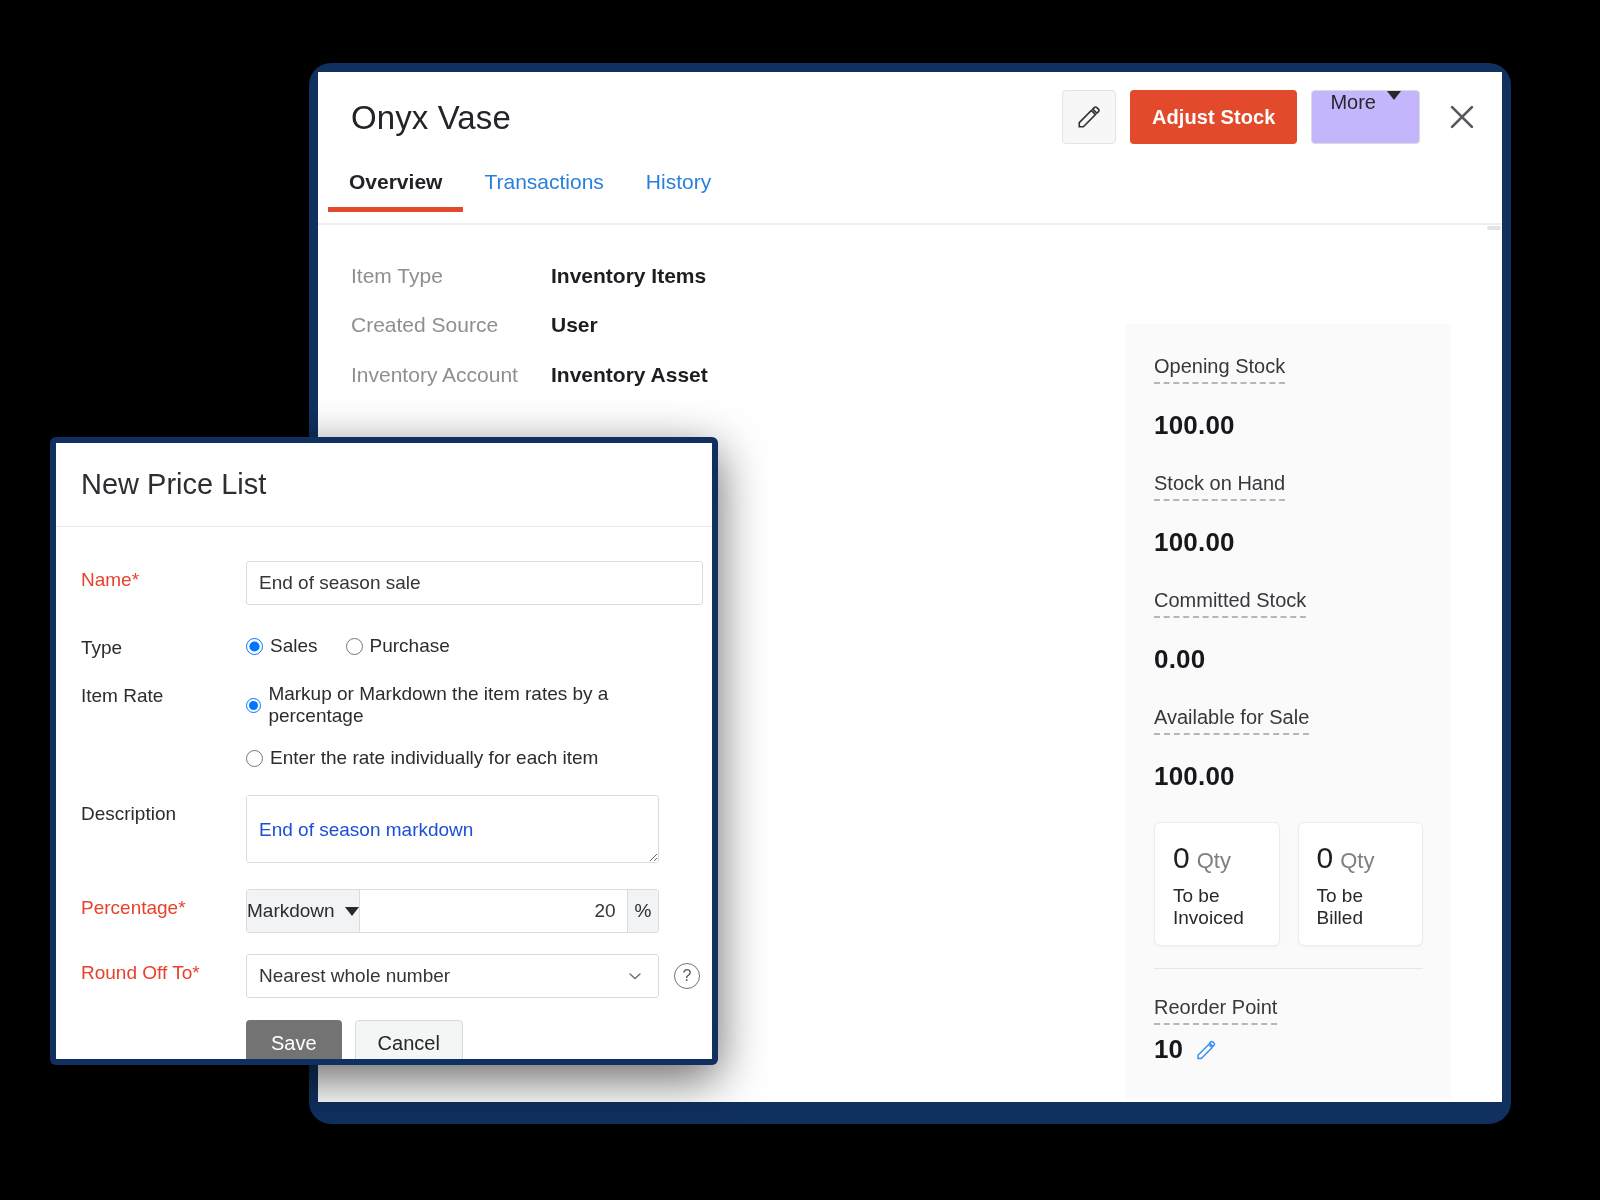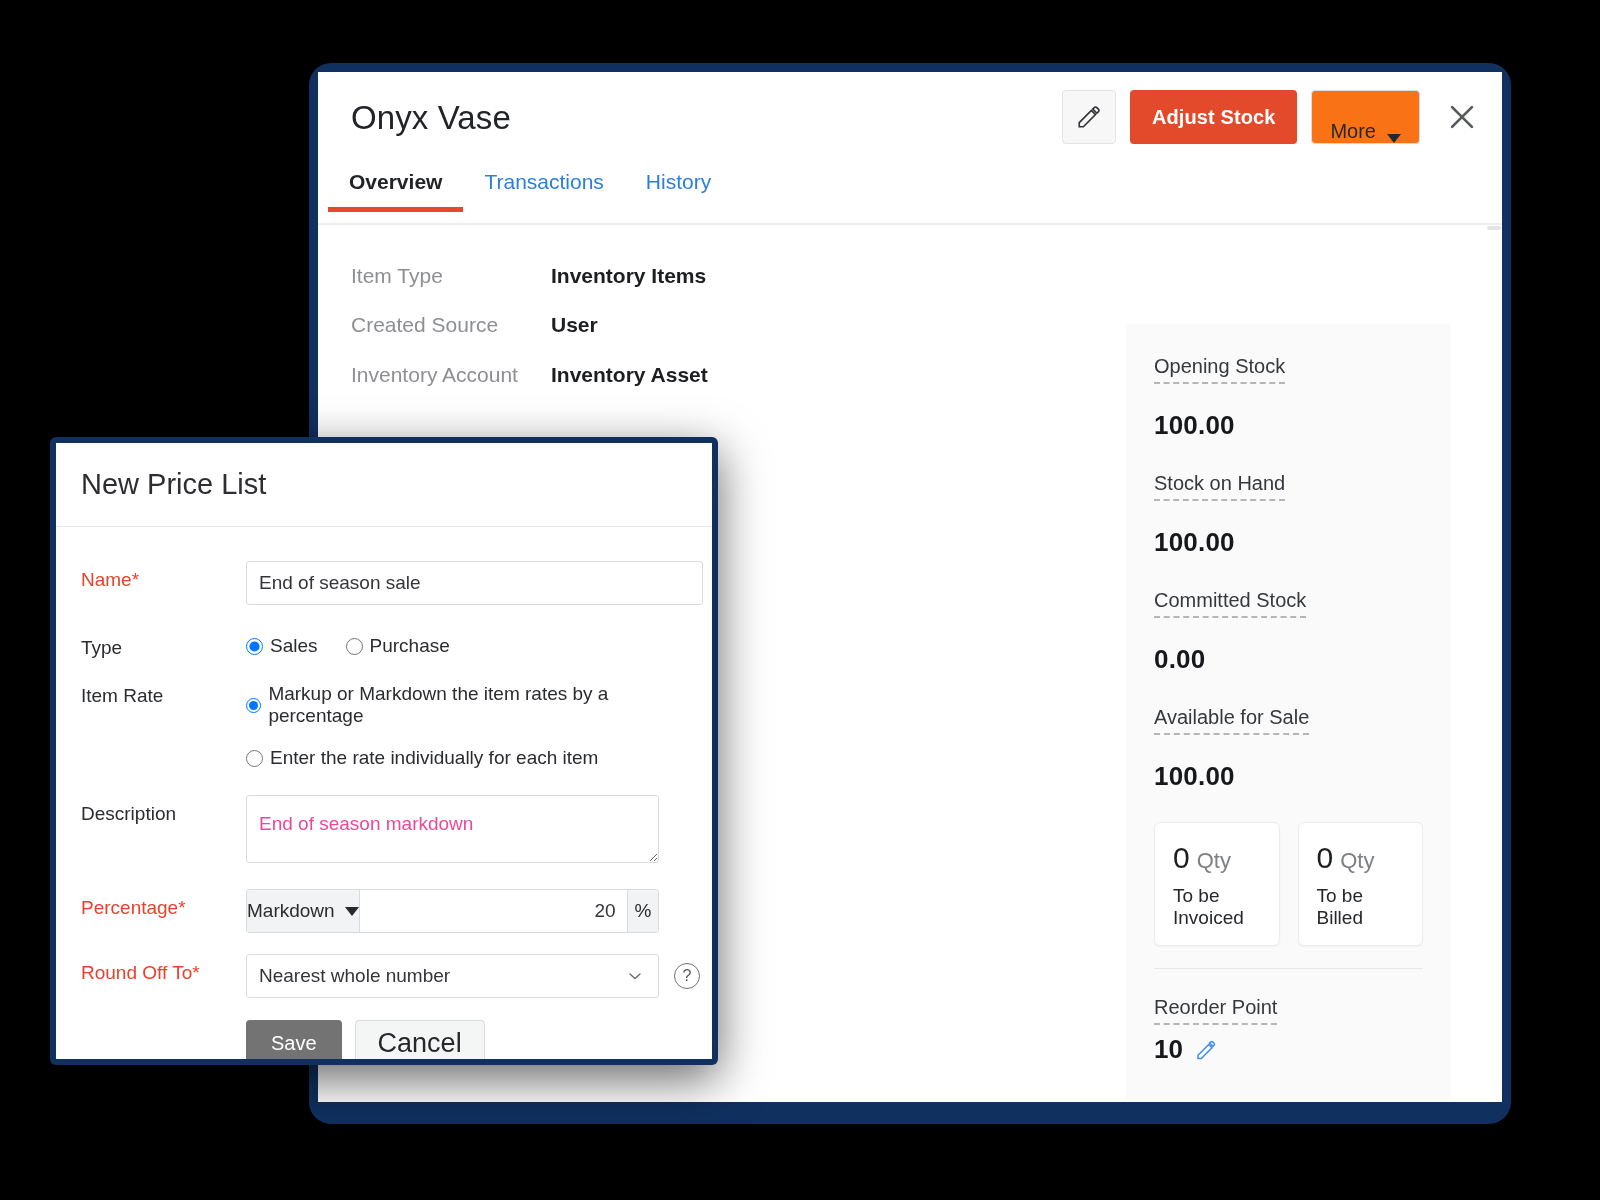--- a/index.html
+++ b/index.html
@@ -61,27 +61,27 @@
     color: #ffffff;
     border: none; border-radius: 4px;
     font-size: 20px; font-weight: bold;
     padding: 0 22px;
     cursor: pointer;
     font-family: "Liberation Sans", sans-serif;
     letter-spacing: 0.1px;
   }
   .btn-secondary {
     height: 54px;
-    background: #f97316;
+    background: #c4b5fd;
     border: 1px solid #dcdcdc;
     border-radius: 4px;
     font-size: 20px;
     color: #26282b;
     padding: 0 18px;
-    display: flex; align-items: flex-end; gap: 11px;
+    display: flex; align-items: flex-start; gap: 11px;
     cursor: pointer;
     font-family: "Liberation Sans", sans-serif;
   }
   .caret-down {
     width: 0; height: 0;
     border-left: 7px solid transparent;
     border-right: 7px solid transparent;
     border-top: 9px solid #26282b;
   }
   .btn-close {
@@ -262,23 +262,23 @@
     padding: 0 12px;
     font-size: 19px;
     color: #333538;
     font-family: "Liberation Sans", sans-serif;
     background: #ffffff;
   }
   .textarea-input {
     width: 413px; height: 68px;
     border: 1px solid #d8dce0;
     border-radius: 3px;
-    padding: 17px 12px;
+    padding: 23px 12px;
     font-size: 19px;
-    color: #ec4899;
+    color: #1d4ed8;
     font-family: "Liberation Sans", sans-serif;
     resize: vertical;
     background: #ffffff;
   }
   .radio-line {
     display: flex; align-items: center;
     gap: 8px;
     padding-top: 6px;
   }
   .radio-line + .radio-line { margin-top: 14px; }
@@ -353,21 +353,21 @@
     font-size: 20px;
     cursor: pointer;
     font-family: "Liberation Sans", sans-serif;
   }
   .btn-cancel {
     background: #f4f5f5;
     color: #25272a;
     border: 1px solid #d7d9db;
     border-radius: 4px;
     height: 47px; padding: 0 22px;
-    font-size: 27px;
+    font-size: 20px;
     cursor: pointer;
     font-family: "Liberation Sans", sans-serif;
   }
   .chev { display: inline-block; }
 </style>
 </head>
 <body>
 
 <div class="item-window">
   <div class="item-window-inner">

